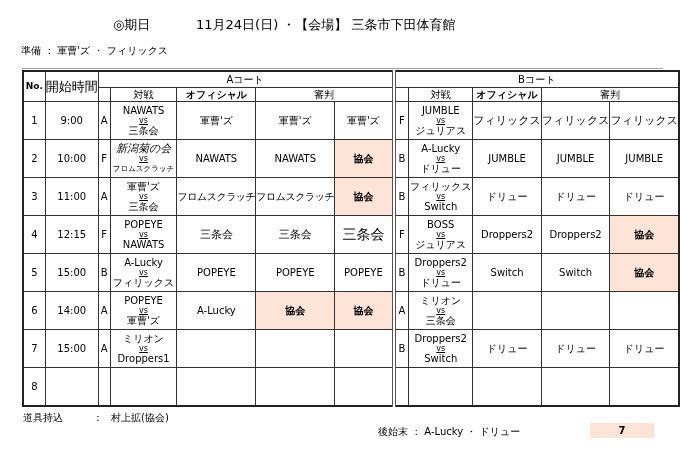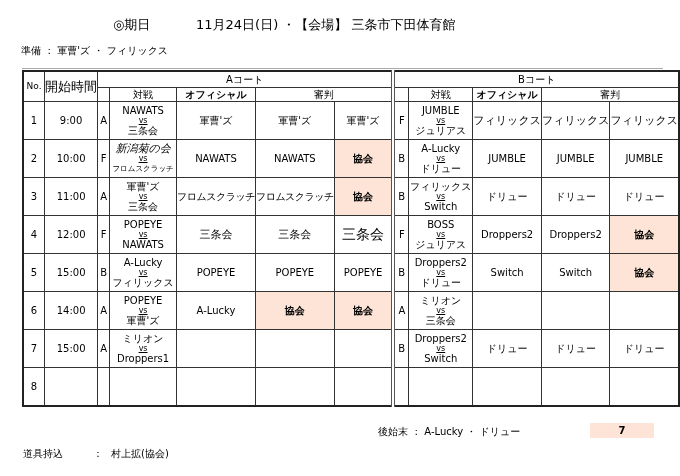--- a/index.html
+++ b/index.html
@@ -19,21 +19,21 @@
   .hdr-sub td { height: 13px; font-size: 10px; }
   .row td { height: 37px; }
   td.divider { border-left: 4px double #555 !important; }
   td.court { font-size: 10px; }
   td.match { font-size: 9.5px; line-height: 11px; }
   td.match .vs { font-size: 8px; display: block; line-height: 9px; text-decoration: underline; }
   td.small { font-size: 8px; letter-spacing: -0.5px; }
   td.big { font-size: 12px; }
   td.hl { background: #fde4d6; font-weight: bold; }
   .footer { position: absolute; top: 411px; left: 23px; font-size: 10px; line-height: 13px; }
-  .footer .lbl { display: inline-block; width: 70px; margin-top: 36px; }
+  .footer .lbl { display: inline-block; width: 70px; }
   .footer .sep { display: inline-block; width: 18px; }
   .cleanup { position: absolute; top: 425px; left: 378px; font-size: 10px; }
   .count { position: absolute; top: 423px; left: 590px; width: 64px; height: 15px; background: #fde4d6;
            text-align: center; font-size: 10px; font-weight: bold; line-height: 15px; }
 </style>
 </head>
 <body>
 
 <div class="title">
   <span class="mark">◎期日</span>
@@ -52,21 +52,21 @@
       <col style="width:65px">
       <col style="width:66px">
     <col style="width:18px">
       <col style="width:65px">
       <col style="width:67px">
       <col style="width:66px">
       <col style="width:67px">
   </colgroup>
   <tbody>
       <tr class="hdr-top">
-    <td rowspan="2" style="font-weight:normal;font-size:9px">No.</td>
+    <td rowspan="2" style="font-weight:bold;font-size:9px">No.</td>
     <td rowspan="2" style="font-size:13px">開始時間</td>
     <td colspan="5">Aコート</td>
     <td colspan="5" class="divider">Bコート</td>
   </tr>
   <tr class="hdr-sub">
     <td></td>
     <td>対戦</td>
     <td style="font-weight:bold">オフィシャル</td>
     <td colspan="2">審判</td>
     <td class="divider"></td>
@@ -139,21 +139,21 @@
           <span class="vs">vs</span>
           <span style="display: block;">Switch</span>
         </td>
     <td>ドリュー</td>
     <td>ドリュー</td>
     <td>ドリュー</td>
   </tr>
 
   <tr class="row">
     <td>4</td>
-    <td>12:00</td>
+    <td>12:15</td>
     <td class="court">F</td>
     <td class="match">
           <span style="display: block;">POPEYE</span>
           <span class="vs">vs</span>
           <span style="display: block;">NAWATS</span>
         </td>
     <td class="big" style="font-size:11px">三条会</td>
     <td class="big" style="font-size:11px">三条会</td>
     <td class="big" style="font-size:14px">三条会</td>
     <td class="court divider">F</td>

